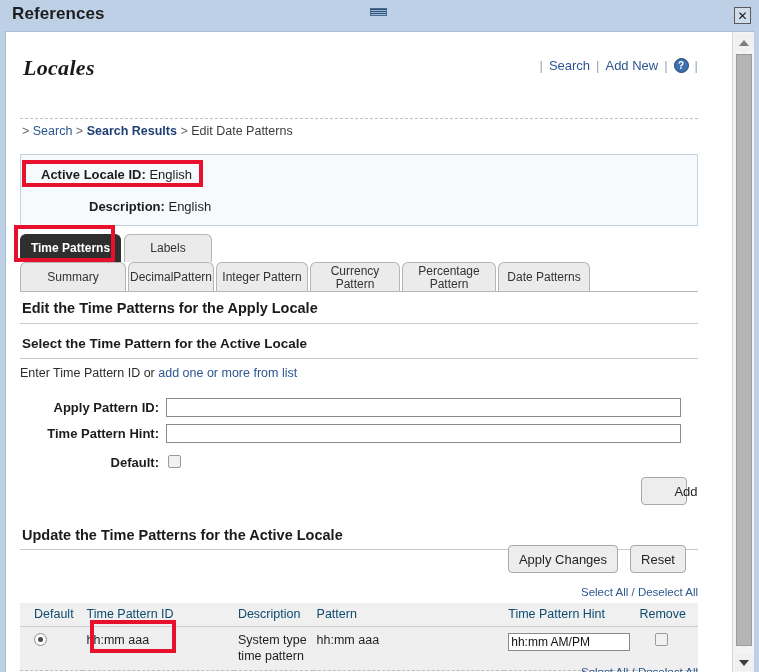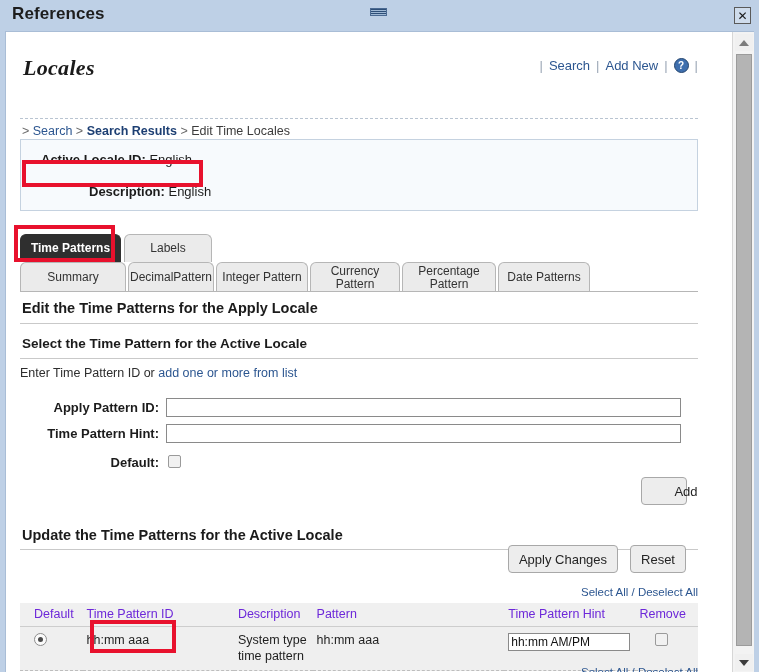--- a/index.html
+++ b/index.html
@@ -129,21 +129,21 @@
     font-size: 12.5px; color: #4a4a4a;
     white-space: nowrap;
   }
   #breadcrumb .crumb-link { color: #2c5690; text-decoration: none; cursor: pointer; }
   #breadcrumb .crumb-strong { color: #1d3f73; font-weight: bold; cursor: pointer; }
   #breadcrumb .crumb-sep { color: #6a6a6a; }
   #breadcrumb .crumb-cur { color: #3b3b3b; }
 
   
   #locale-panel {
-    position: absolute; left: 14px; top: 107px;
+    position: absolute; left: 14px; top: 122px;
     width: 678px; height: 72px;
     background: #f7fafd;
     border: 1px solid #c5d2e0;
   }
   .panel-row { position: absolute; font-size: 13px; color: #1c1c1c; white-space: nowrap; }
   .panel-label { font-weight: bold; }
   #row-locale { left: 20px; top: 12px; }
   #row-desc { left: 48px; top: 44px; padding-left: 20px; }
 
   
@@ -271,21 +271,21 @@
     position: absolute; left: 14px; top: 571px;
     width: 678px;
     border-collapse: collapse;
     font-size: 12.5px;
   }
   #ptable thead th {
     background: #f0f0f0;
     border-bottom: 1px solid #cdcdcd;
     text-align: left;
     font-weight: normal;
-    color: #6d28d9;
+    color: #0c4a6e;
     padding: 4px 4px 5px 4px;
     white-space: nowrap;
   }
   #ptable tbody td {
     background: #efefef;
     border-bottom: 1px dashed #bdbdbd;
     color: #1f1f1f;
     padding: 6px 4px;
     vertical-align: top;
   }
@@ -351,21 +351,21 @@
           <a class="hlink">Search</a>
           <span class="sep">|</span>
           <a class="hlink">Add New</a>
           <span class="sep">|</span>
           <span id="help-icon">?</span>
           <span class="sep">|</span>
         </div>
       </div>
       <div id="head-rule"></div>
 
-      <div id="breadcrumb"><span class="crumb-sep">&gt; </span><a class="crumb-link">Search</a><span class="crumb-sep"> &gt; </span><a class="crumb-strong">Search Results</a><span class="crumb-sep"> &gt; </span><span class="crumb-cur">Edit Time Locales</span></div>
+      <div id="breadcrumb"><span class="crumb-sep">&gt; </span><a class="crumb-link">Search</a><span class="crumb-sep"> &gt; </span><a class="crumb-strong">Search Results</a><span class="crumb-sep"> &gt; </span><span class="crumb-cur">Edit Date Patterns</span></div>
 
       <div id="locale-panel">
         <div class="panel-row" id="row-locale"><span class="panel-label">Active Locale ID:</span>&nbsp;<span>English</span></div>
         <div class="panel-row" id="row-desc"><span class="panel-label">Description:</span>&nbsp;<span>English</span></div>
       </div>
 
       <div id="tabs-row1">
         <div class="tab active" style="left:0px;  width:101px; height:28px;">Time Patterns</div>
         <div class="tab" style="left:104px; width:88px;  height:28px;">Labels</div>
       </div>

